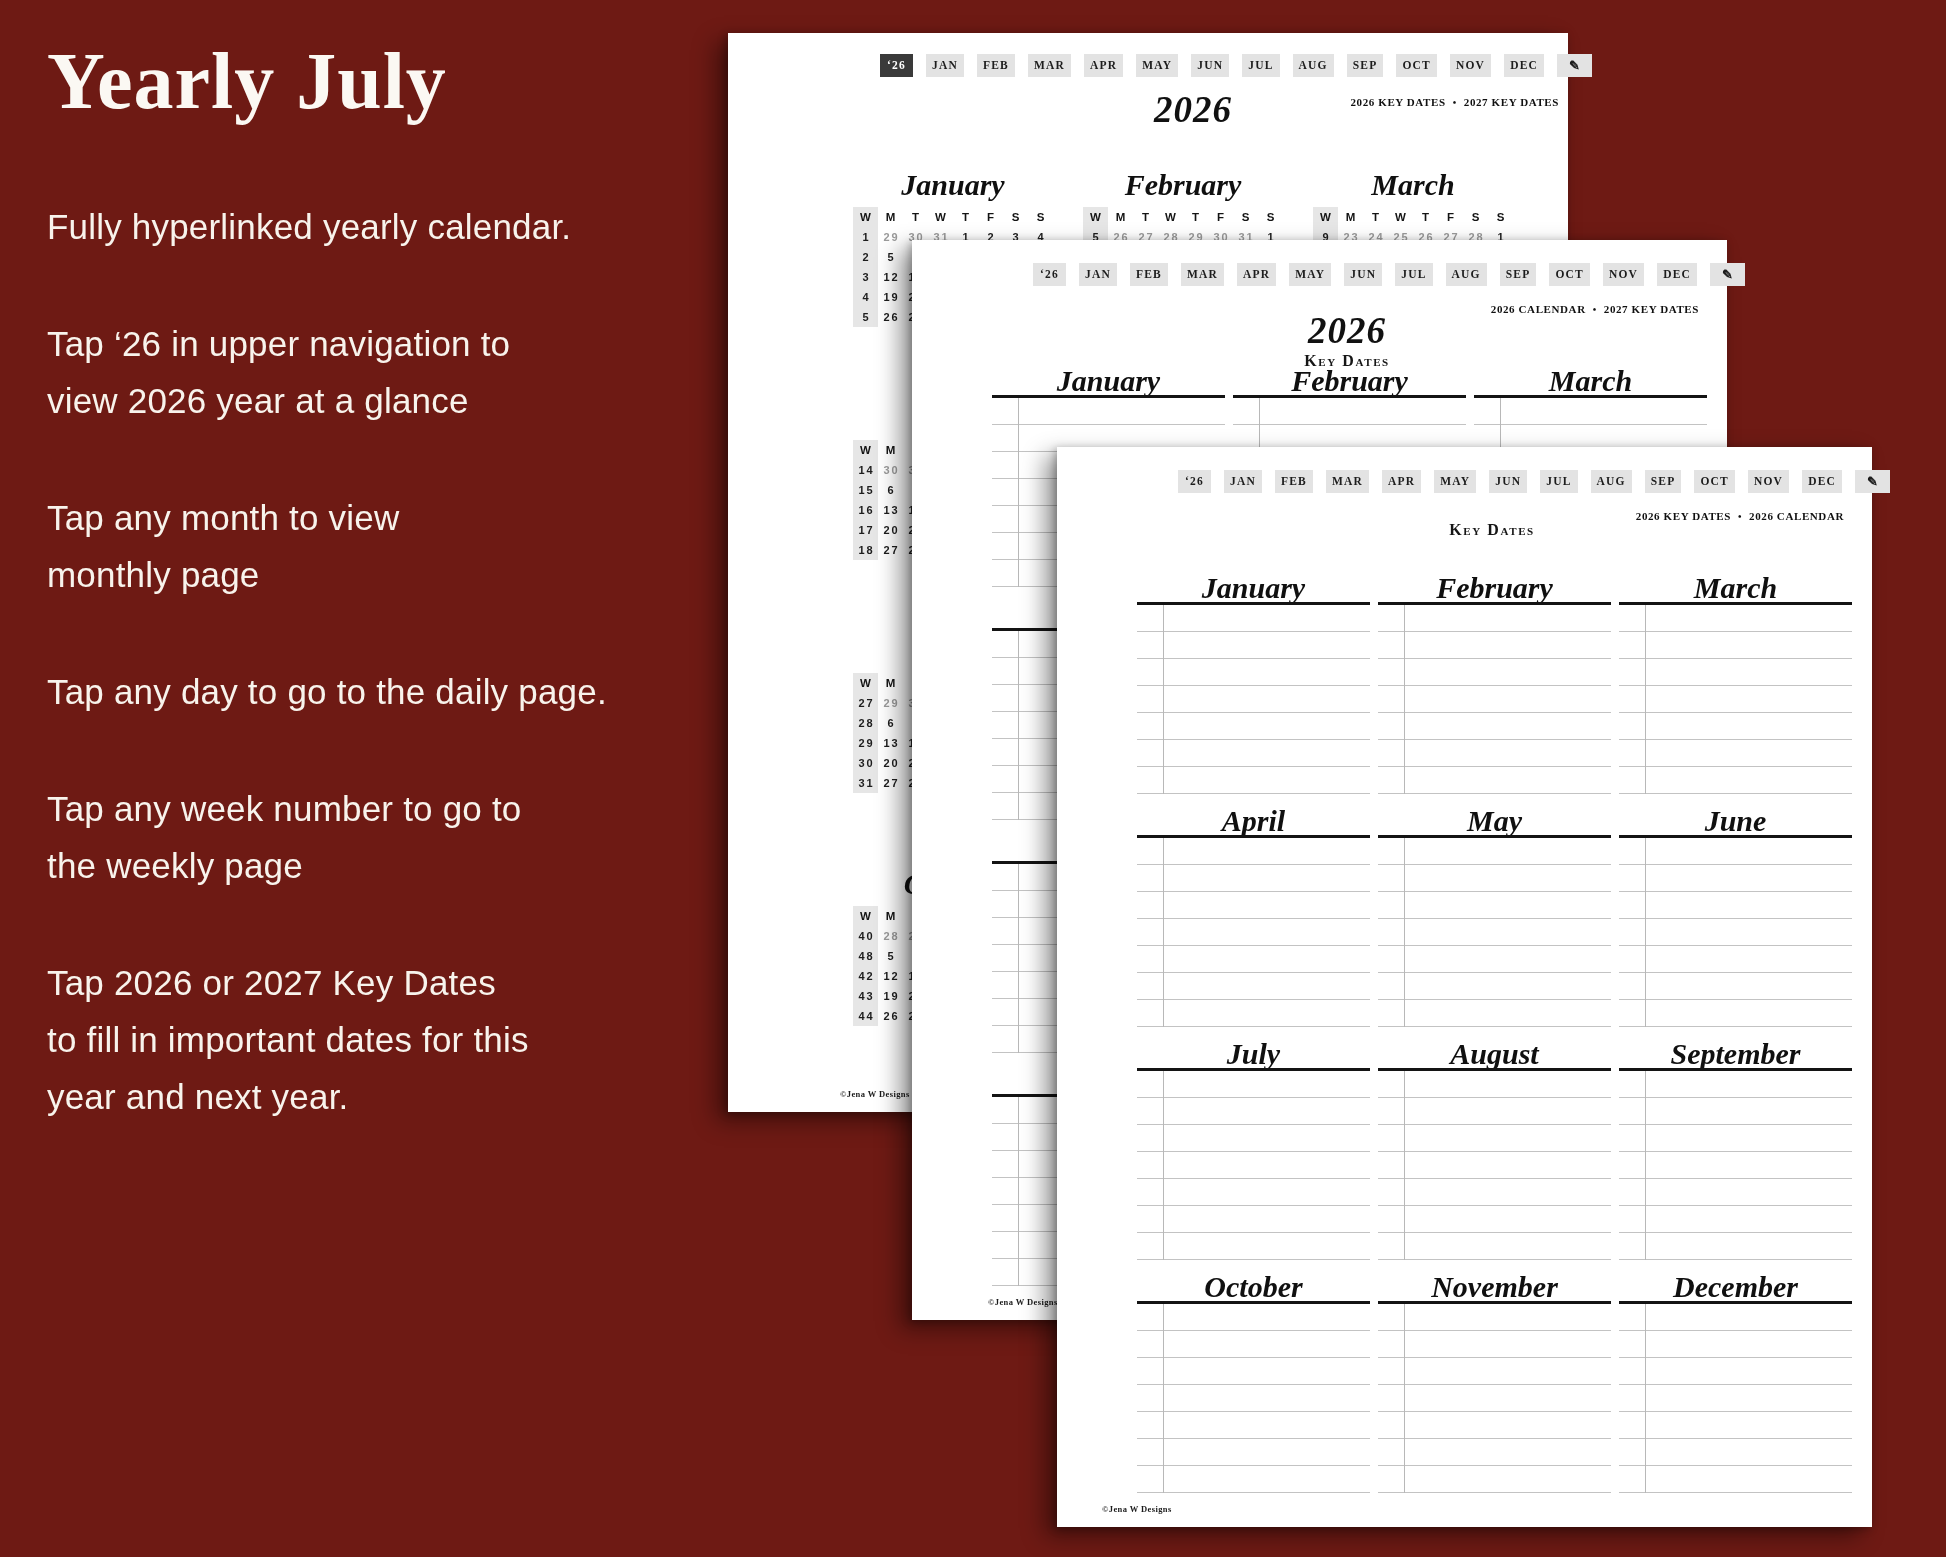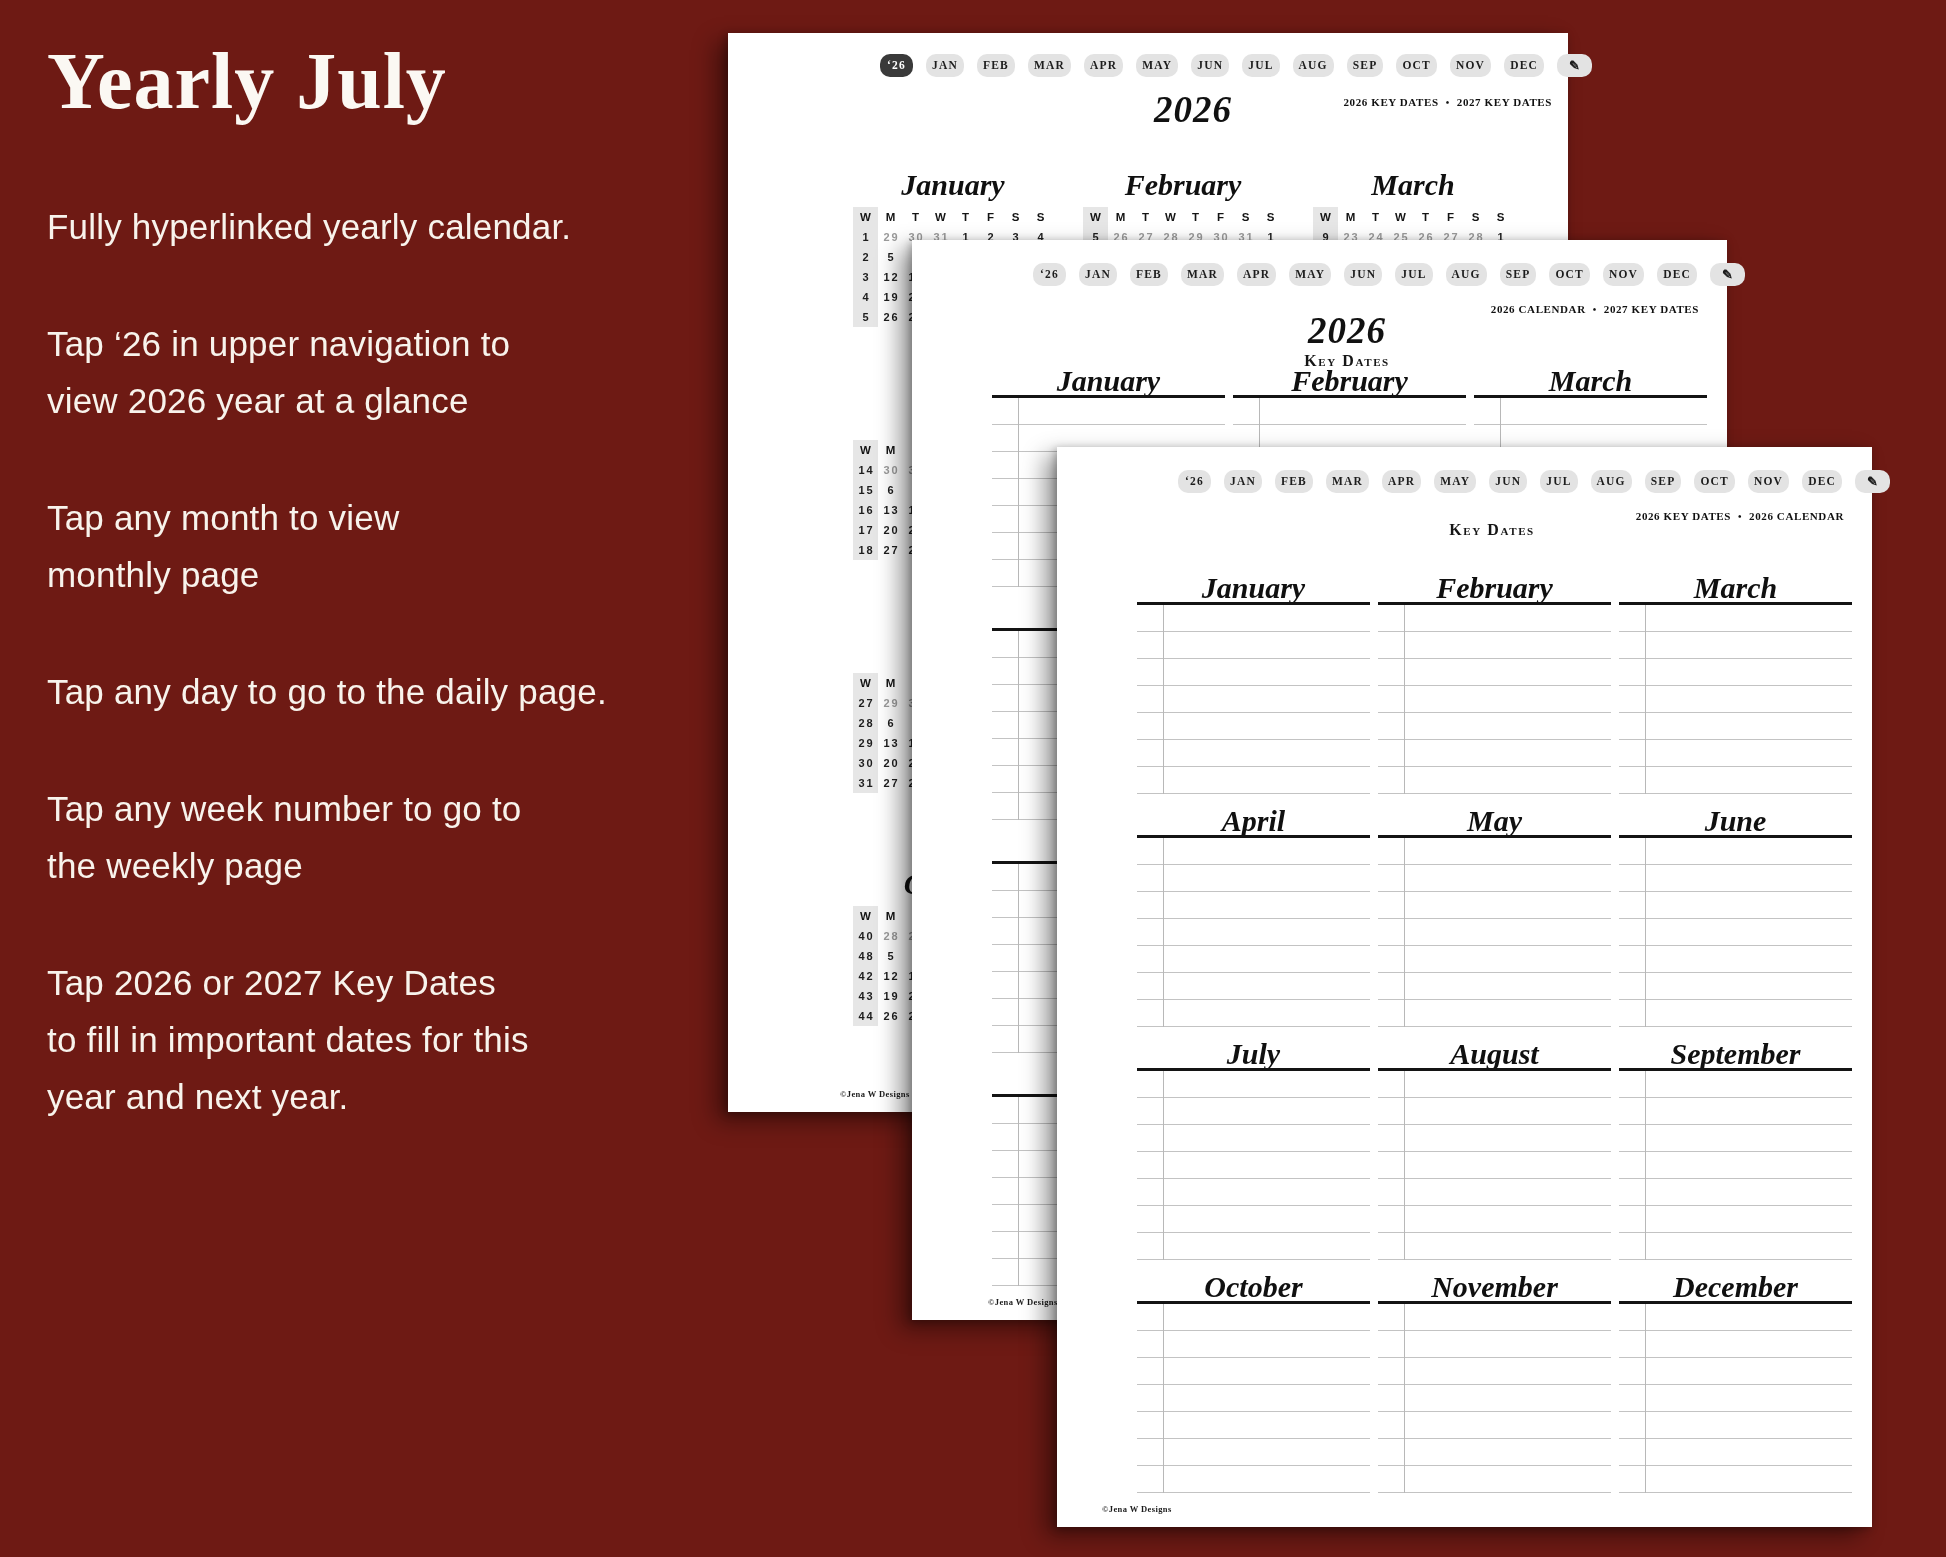--- a/index.html
+++ b/index.html
@@ -44,34 +44,34 @@
   
   .navbar{position:absolute;display:flex;gap:13px;align-items:center;}
   .page-back .navbar{left:152px;top:21px;}
   .page-mid .navbar,.page-front .navbar{left:121px;top:23px;}
   .nav-btn{
     height:23px;line-height:23px;
     padding:0 6px;min-width:21px;
     background:#E3E3E3;color:#1d1d1d;
     font-family:"Liberation Serif",serif;
     font-weight:700;font-size:11.5px;letter-spacing:1.2px;
-    text-align:center;border-radius:10px;
+    text-align:center;border-radius:0;
     cursor:pointer;user-select:none;
   }
   .nav-btn.sel{background:#3A3A3A;color:#FFFFFF;}
   .nav-btn.pen{font-size:13px;letter-spacing:0;padding:0 7px;}
 
   
   .page-links{
     position:absolute;top:63px;
     font-family:"Liberation Serif",serif;
     font-weight:700;font-size:11px;letter-spacing:.6px;color:#111;
     white-space:nowrap;
   }
-  .page-back .page-links{right:16px;}
+  .page-back .page-links{right:9px;}
   .page-mid .page-links,.page-front .page-links{right:28px;}
   .page-links .bullet{margin:0 7px;font-size:10px;}
   .page-links .plink{cursor:pointer;}
 
   .title-wrap{position:absolute;text-align:center;}
   .page-back .title-wrap{left:90px;right:0;top:58px;}
   .page-mid .title-wrap,.page-front .title-wrap{left:55px;right:0;top:72px;}
   .page-title{
     font-family:"Liberation Serif",serif;
     font-style:italic;font-weight:700;

